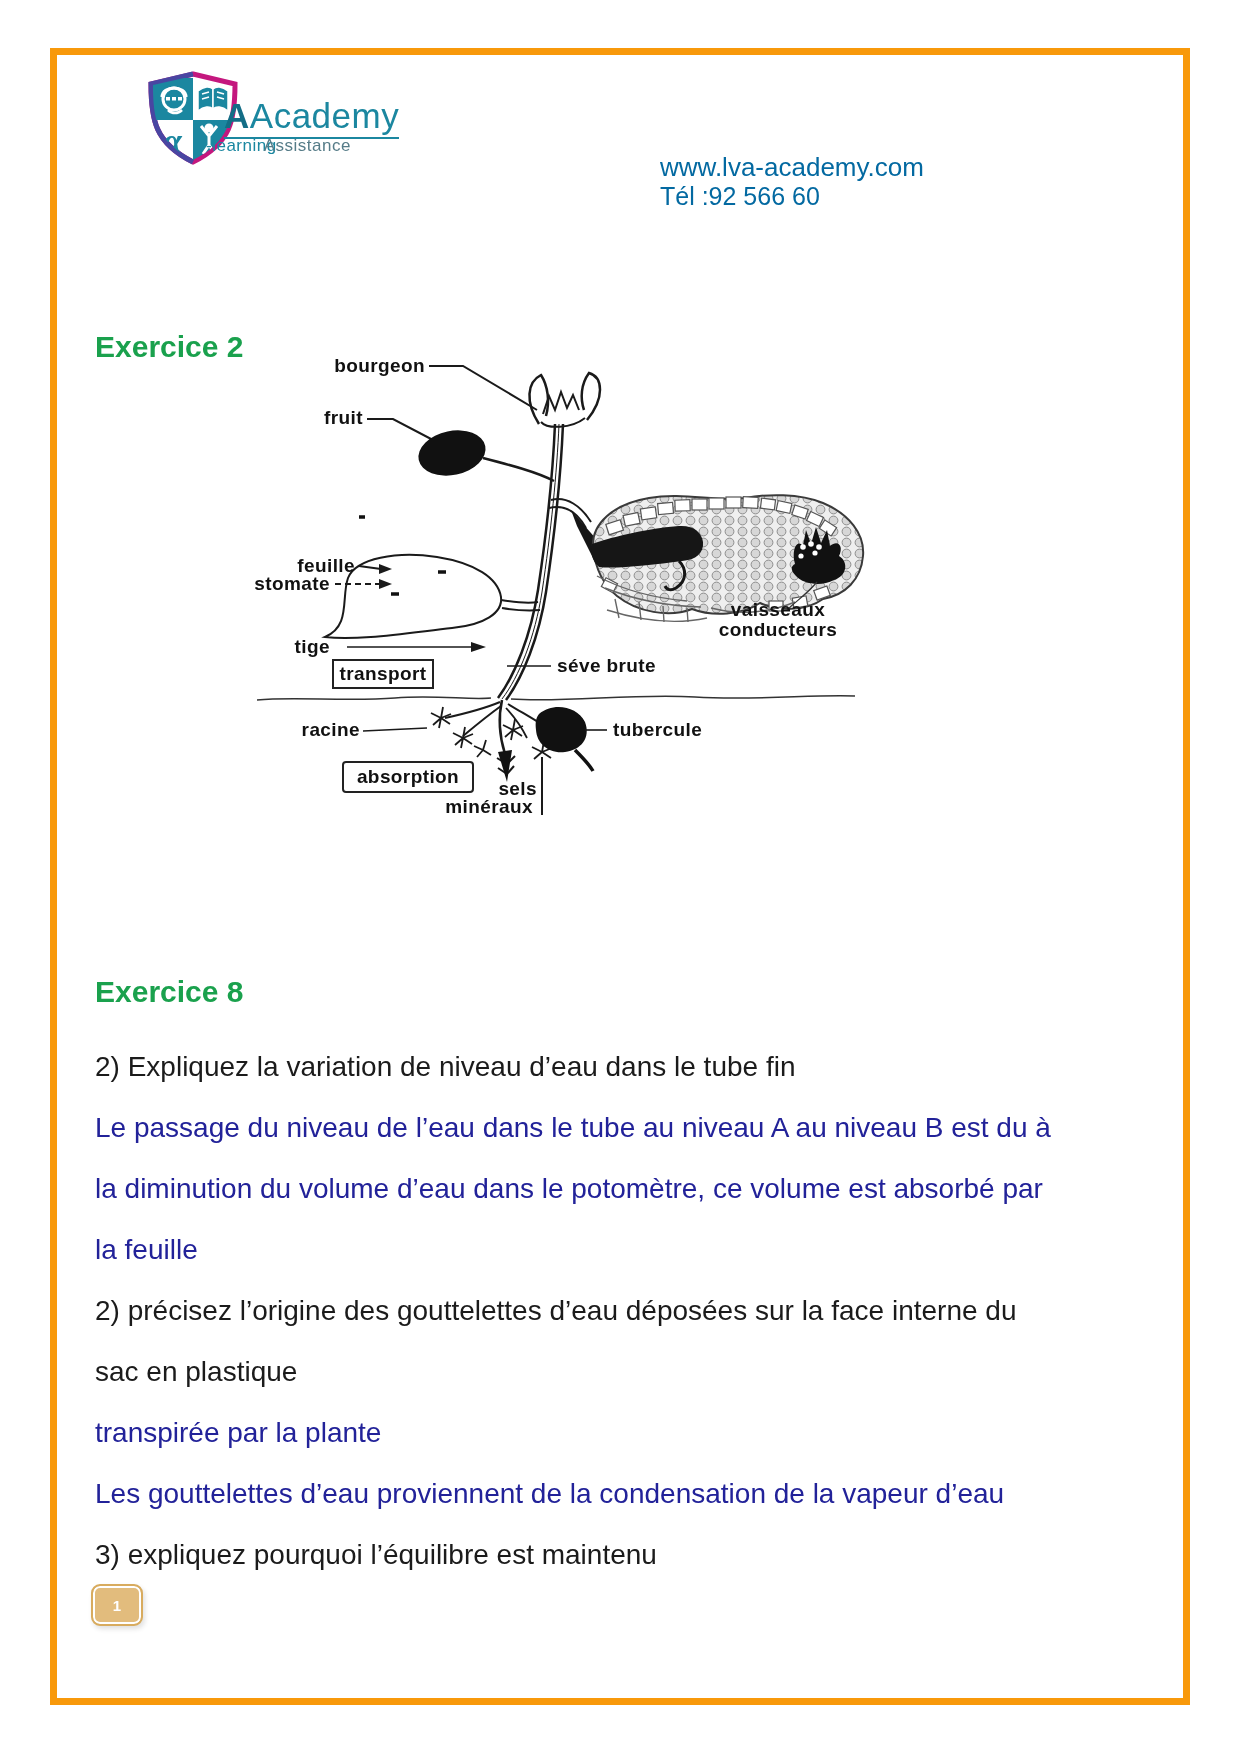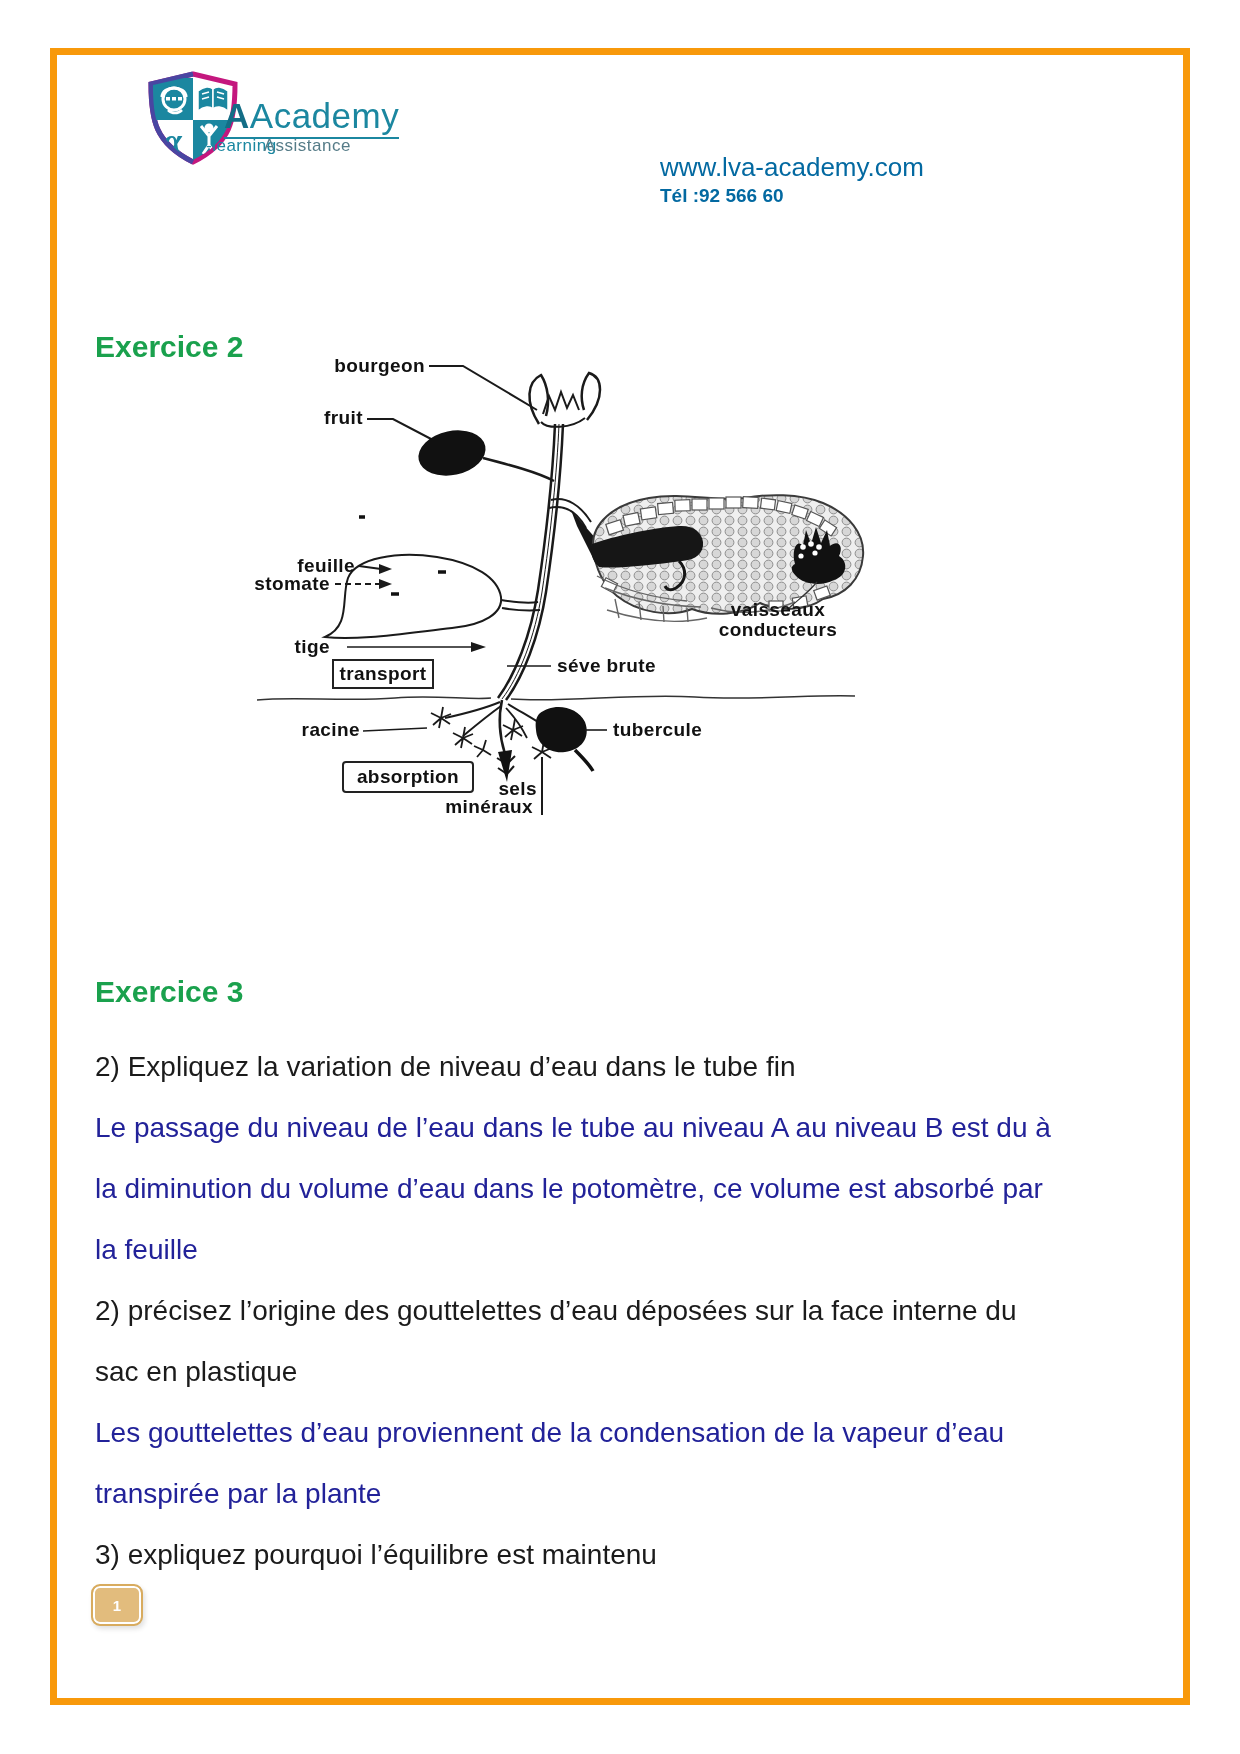--- a/index.html
+++ b/index.html
@@ -14,21 +14,21 @@
   
   .logo-shield { position:absolute; left:143px; top:70px; width:100px; height:96px; }
   .brand-line { position:absolute; left:224px; top:96px; font-size:35px; color:#1B87A0;
     border-bottom:2px solid #1B87A0; padding-bottom:1px; letter-spacing:0.5px; }
   .brand-line .prefix { font-weight:bold; color:#136D86; }
   .tagline { position:absolute; left:206px; top:136px; font-size:17px; color:#1B87A0; letter-spacing:0.5px; }
   .tagline .t2 { margin-left:-13px; color:#567C88; }
   .contact { position:absolute; left:660px; top:152px; width:330px; text-align:left;
     color:#0369a1; }
   .contact .site { font-size:26px; line-height:30px; }
-  .contact .tel  { font-size:19px; line-height:28px;font-weight:bold; }
+  .contact .tel  { font-size:25px; line-height:28px; }
   
   .sec-title { position:absolute; left:95px; font-weight:bold; font-size:30px; color:#1AA14D; }
   #ex2-title { top:282px;margin-top:48px; }
   #ex3-title { top:975px; }
   
   .diagram { position:absolute; left:255px; top:350px; width:620px; height:470px; }
   .dlabel { font-family:"Liberation Sans",sans-serif; font-weight:bold; font-size:19px;
     fill:#111; letter-spacing:0.4px; }
   
   .ex3-lines { position:absolute; left:95px; top:1036px; width:1060px; font-size:28px; }
@@ -234,30 +234,30 @@
         <path d="M360,249 L364,268 M384,252 L386,270 M408,256 L409,272 M432,258 L433,272"></path>
         <path d="M352,260 C390,272 424,274 452,268"></path>
         <path d="M456,258 C486,266 516,262 540,252"></path>
       </g>
       <path d="M562,232 C552,244 540,252 532,260" stroke="#333" stroke-width="1.2" fill="none"></path>
     </g>
     <text class="dlabel" x="523" y="266" text-anchor="middle">vaisseaux</text>
     <text class="dlabel" x="523" y="286" text-anchor="middle">conducteurs</text>
   </svg>
 
-  <div class="sec-title" id="ex3-title">Exercice 3</div>
+  <div class="sec-title" id="ex3-title">Exercice 8</div>
 
   <div class="ex3-lines">
     <div class="line q">2) Expliquez la variation de niveau d’eau dans le tube fin</div>
     <div class="line a">Le passage du niveau de l’eau dans le tube au niveau A au niveau B est du à</div>
     <div class="line a">la diminution du volume d’eau dans le potomètre, ce volume est absorbé par</div>
     <div class="line a">la feuille</div>
     <div class="line q">2) précisez l’origine des gouttelettes d’eau déposées sur la face interne du</div>
     <div class="line q">sac en plastique</div>
+    <div class="line a">transpirée par la plante</div>
     <div class="line a">Les gouttelettes d’eau proviennent de la condensation de la vapeur d’eau</div>
-    <div class="line a">transpirée par la plante</div>
     <div class="line q">3) expliquez pourquoi l’équilibre est maintenu</div>
   </div>
 
   <div class="page-badge">
     <span>1</span>
   </div>
 </div>
 
 </body></html>

